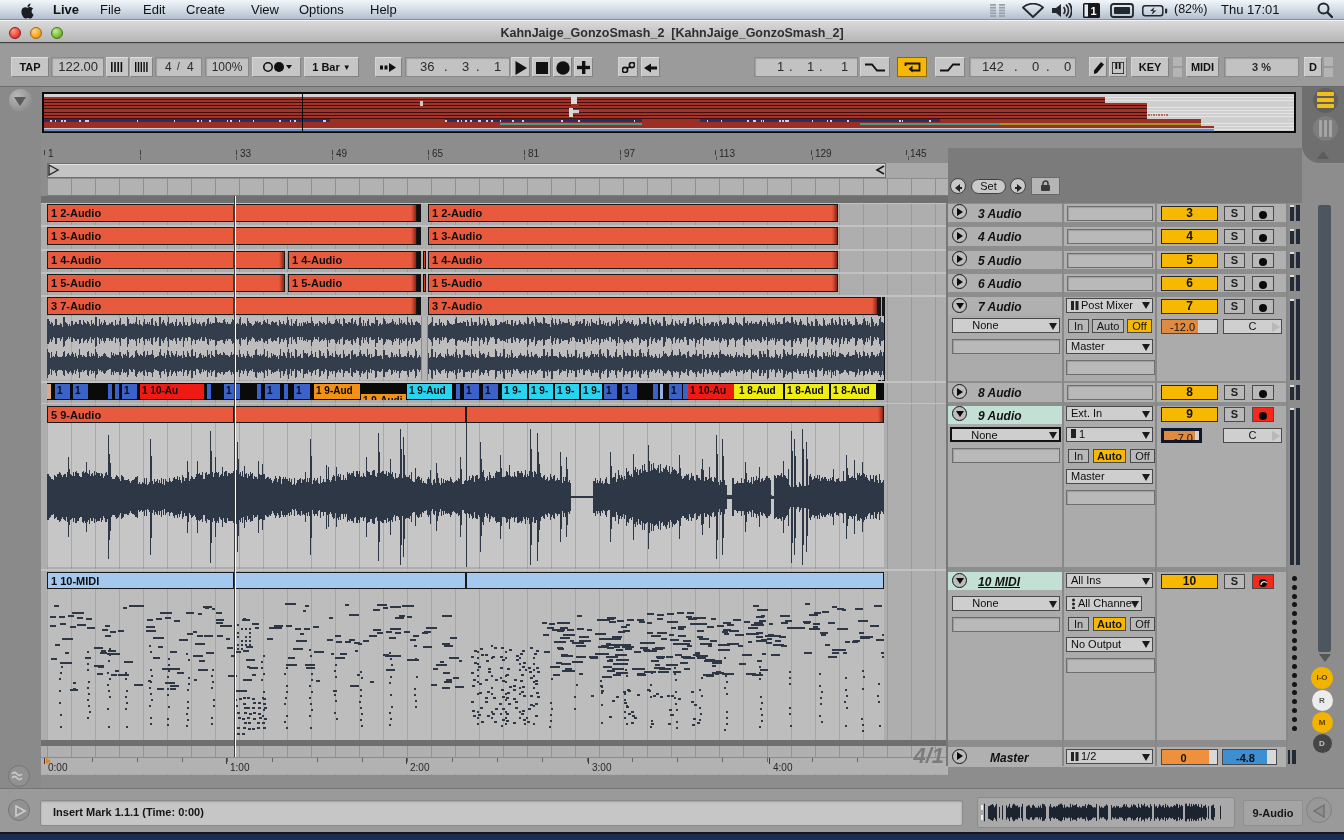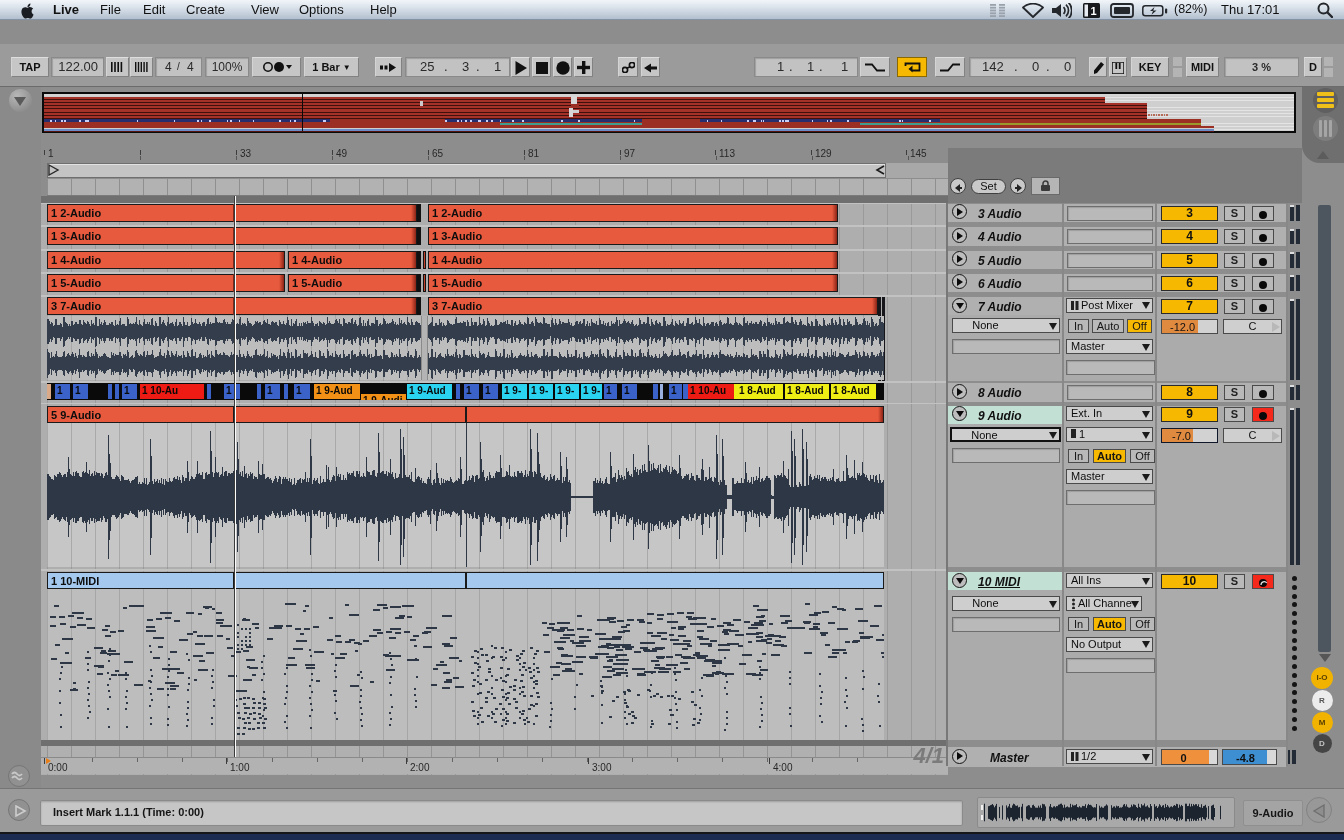--- a/index.html
+++ b/index.html
@@ -88,20 +88,26 @@
         <rect x="23" y="3.5" width="2.2" height="5" rx="1" fill="#24272c"></rect>
       </svg>
  <span class="mitem" style="left:1174px;font-size:12.5px;">(82%)</span>
  <span class="mitem" style="left:1221px;">Thu 17:01</span>
  <svg class="ab" style="left:1317px;top:2px" width="16" height="16" viewBox="0 0 16 16">
         <circle cx="6.5" cy="6.5" r="5" fill="none" stroke="#24272c" stroke-width="2"></circle>
         <path d="M10.5 10.5 L15 15" stroke="#24272c" stroke-width="2.4" stroke-linecap="round"></path>
       </svg>
 </div>
 
+<div class="ab" id="titlebar">
+ <div class="tl" style="left:9px;background:radial-gradient(circle at 35% 30%,#ff9a90,#ee4437 60%,#b01d12);border:.5px solid #8f1a10;"></div>
+ <div class="tl" style="left:30px;background:radial-gradient(circle at 35% 30%,#ffd88a,#f7a422 60%,#c07508);border:.5px solid #9a6a10;"></div>
+ <div class="tl" style="left:51px;background:radial-gradient(circle at 35% 30%,#c5ec9a,#77c132 60%,#4c8a12);border:.5px solid #47701a;"></div>
+ <div class="ab" style="left:0;top:4.5px;width:1344px;text-align:center;font-size:12.5px;color:#2e2e2e;font-weight:bold;">KahnJaige_GonzoSmash_2&nbsp;&nbsp;[KahnJaige_GonzoSmash_2]</div>
+</div>
 
 <div class="ab" id="ctrlbar">
  <div class="btn" style="left:11px;width:38px;">TAP</div>
  <div class="nbx" style="left:51px;width:53px;text-align:right;padding-right:5px;line-height:18px;">122.00</div>
  <div class="btn" style="left:106px;width:23px;"><svg width="13" height="10" style="margin-top:4px">
           <g fill="#111">
             <rect x="0" width="1.6" height="10"></rect>
             <rect x="3.2" width="1.6" height="10"></rect>
             <rect x="6.4" width="1.6" height="10"></rect>
             <rect x="9.6" width="1.6" height="10"></rect>
@@ -127,21 +133,21 @@
           <circle cx="17" cy="6" r="5" fill="#111"></circle>
           <path d="M25 4 L31 4 L28 8z" fill="#111" transform="translate(-1 0)"></path>
         </svg></div>
  <div class="btn" style="left:304px;width:55px;font-size:11px;">1 Bar <span style="font-size:8px;vertical-align:1px;">▼</span></div>
  <div class="btn" style="left:375px;width:27px;"><svg width="17" height="9" style="margin-top:5px">
           <rect x="0" y="2.5" width="3" height="4" fill="#111"></rect>
           <rect x="4.5" y="2.5" width="3" height="4" fill="#111"></rect>
           <path d="M9 0 L16 4.5 L9 9z" fill="#111"></path>
         </svg></div>
  <div class="nbx" style="left:405px;width:105px;line-height:18px;">
-        <span style="position:absolute;left:14px;">25</span>
+        <span style="position:absolute;left:14px;">36</span>
         <span style="position:absolute;left:38px;">.</span>
         <span style="position:absolute;left:56px;">3</span>
         <span style="position:absolute;left:70px;">.</span>
         <span style="position:absolute;left:88px;">1</span>
       </div>
  <div class="btn" style="left:511px;width:19px;"><svg width="13" height="14" style="margin-top:2.5px">
           <path d="M1.5 0 L13 7 L1.5 14z" fill="#111"></path>
         </svg></div>
  <div class="btn" style="left:532px;width:19px;"><svg width="12" height="12" style="margin-top:3.5px">
           <rect width="12" height="12" fill="#111"></rect>
@@ -1656,21 +1662,21 @@
       </div>
 <span class="ab pname" style="left:978px;top:321.5px;">9 Audio</span>
 <div class="dd" style="left:1066px;top:319px;width:87px;border:1px solid #4a4a4a;">Ext. In<i></i></div>
 <div class="ybox" style="left:1161px;top:320px;width:57px;">9</div>
 <div class="sbox" style="left:1224px;top:320px;">S</div>
 <div class="rbox" style="left:1252px;top:320px;background:#f5281c;">
         <s></s>
       </div>
 <div class="dd" style="left:950px;top:339.5px;width:111px;border:2px solid #111;">&nbsp;&nbsp;&nbsp;&nbsp;&nbsp;None<i></i></div>
 <div class="dd" style="left:1066px;top:340px;width:87px;border:1px solid #4a4a4a;"><span style="display:inline-block;width:5px;height:9px;background:#222;margin-right:3px;"></span>1<i></i></div>
-<div class="ab" style="left:1161px;top:340.5px;width:57px;height:15px;background:#d2d2d2;border:1px solid #0f172a;padding-left:32px;">
+<div class="ab" style="left:1161px;top:340.5px;width:41px;height:15px;background:#d2d2d2;border:3px solid #0f172a;padding-left:32px;">
         <div style="position:absolute;left:0;top:0;bottom:0;width:31px;background:#e08a40;"></div>
         <span style="position:absolute;left:10px;top:1px;font-size:11px;color:#111;">-7.0</span>
       </div>
 <div class="ab" style="left:1223px;top:340.5px;width:59px;height:15px;background:#cfcfcf;border:1px solid #4a4a4a;text-align:center;font-size:11px;color:#111;line-height:13px;">C<span style="position:absolute;right:1px;top:2px;border-left:8px solid #b8b8b8;border-top:5px solid transparent;border-bottom:5px solid transparent;"></span></div>
 <div class="ebox" style="left:952px;top:361px;width:108px;"></div>
 <div class="iao" style="left:1068px;top:361.5px;width:21px;">In</div>
 <div class="iao" style="left:1093px;top:361.5px;width:33px;background:#f6b800;font-weight:bold;">Auto</div>
 <div class="iao" style="left:1130px;top:361.5px;width:25px;">Off</div>
 <div class="dd" style="left:1066px;top:382px;width:87px;border:1px solid #4a4a4a;">Master<i></i></div>
 <div class="ebox" style="left:1066px;top:403px;width:89px;"></div>

